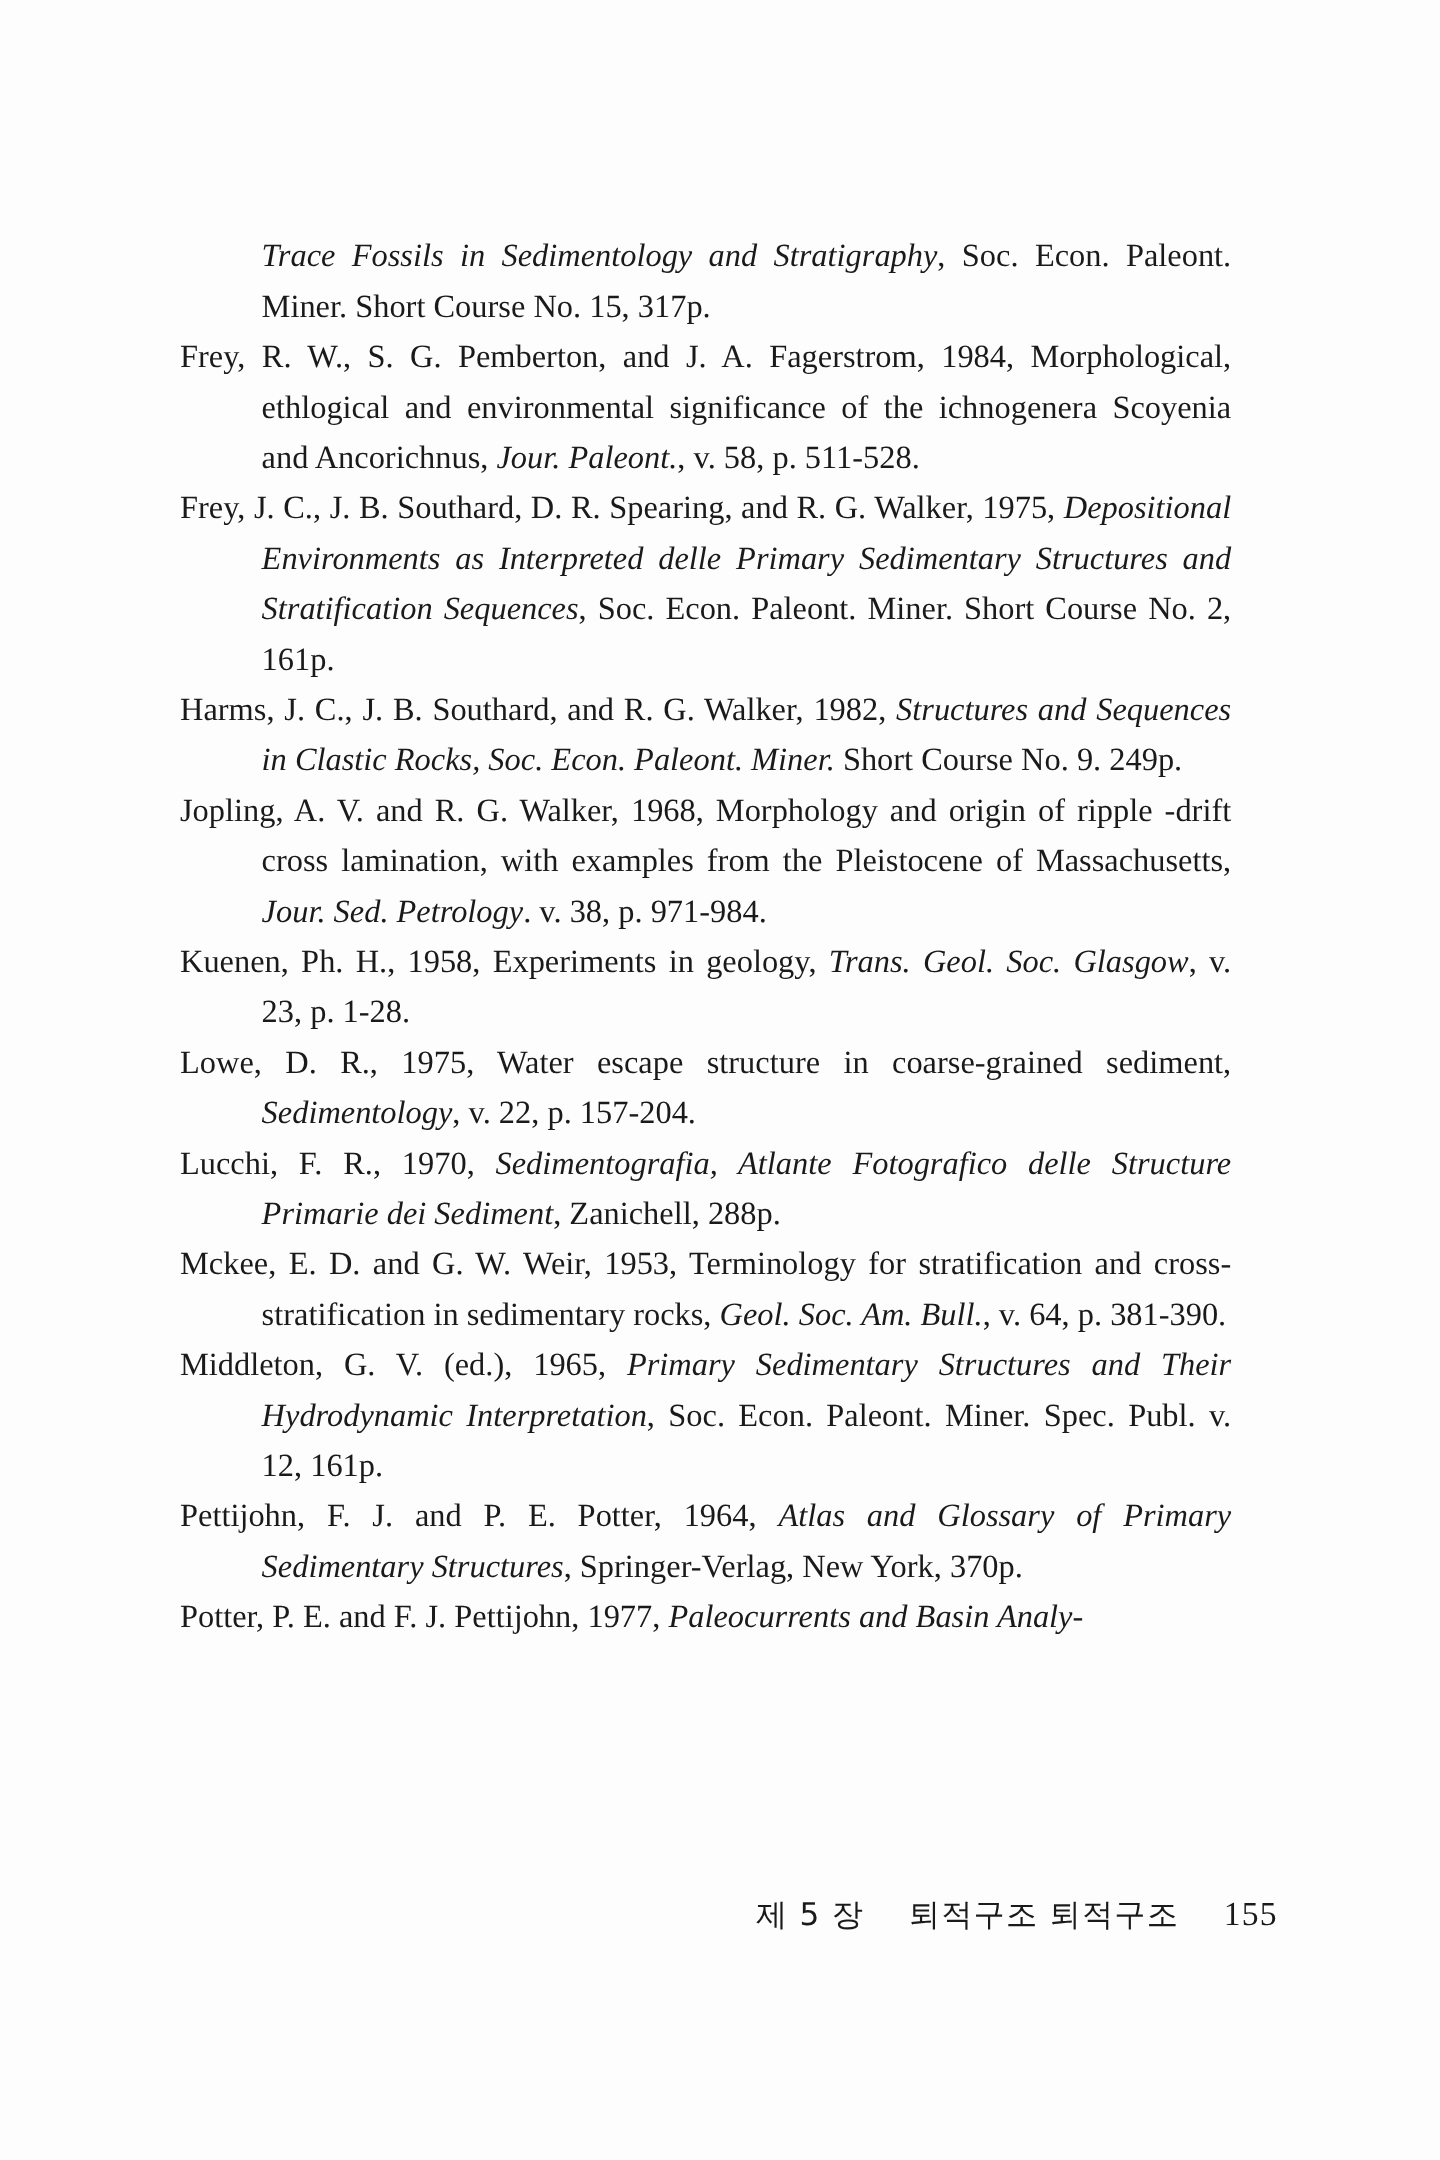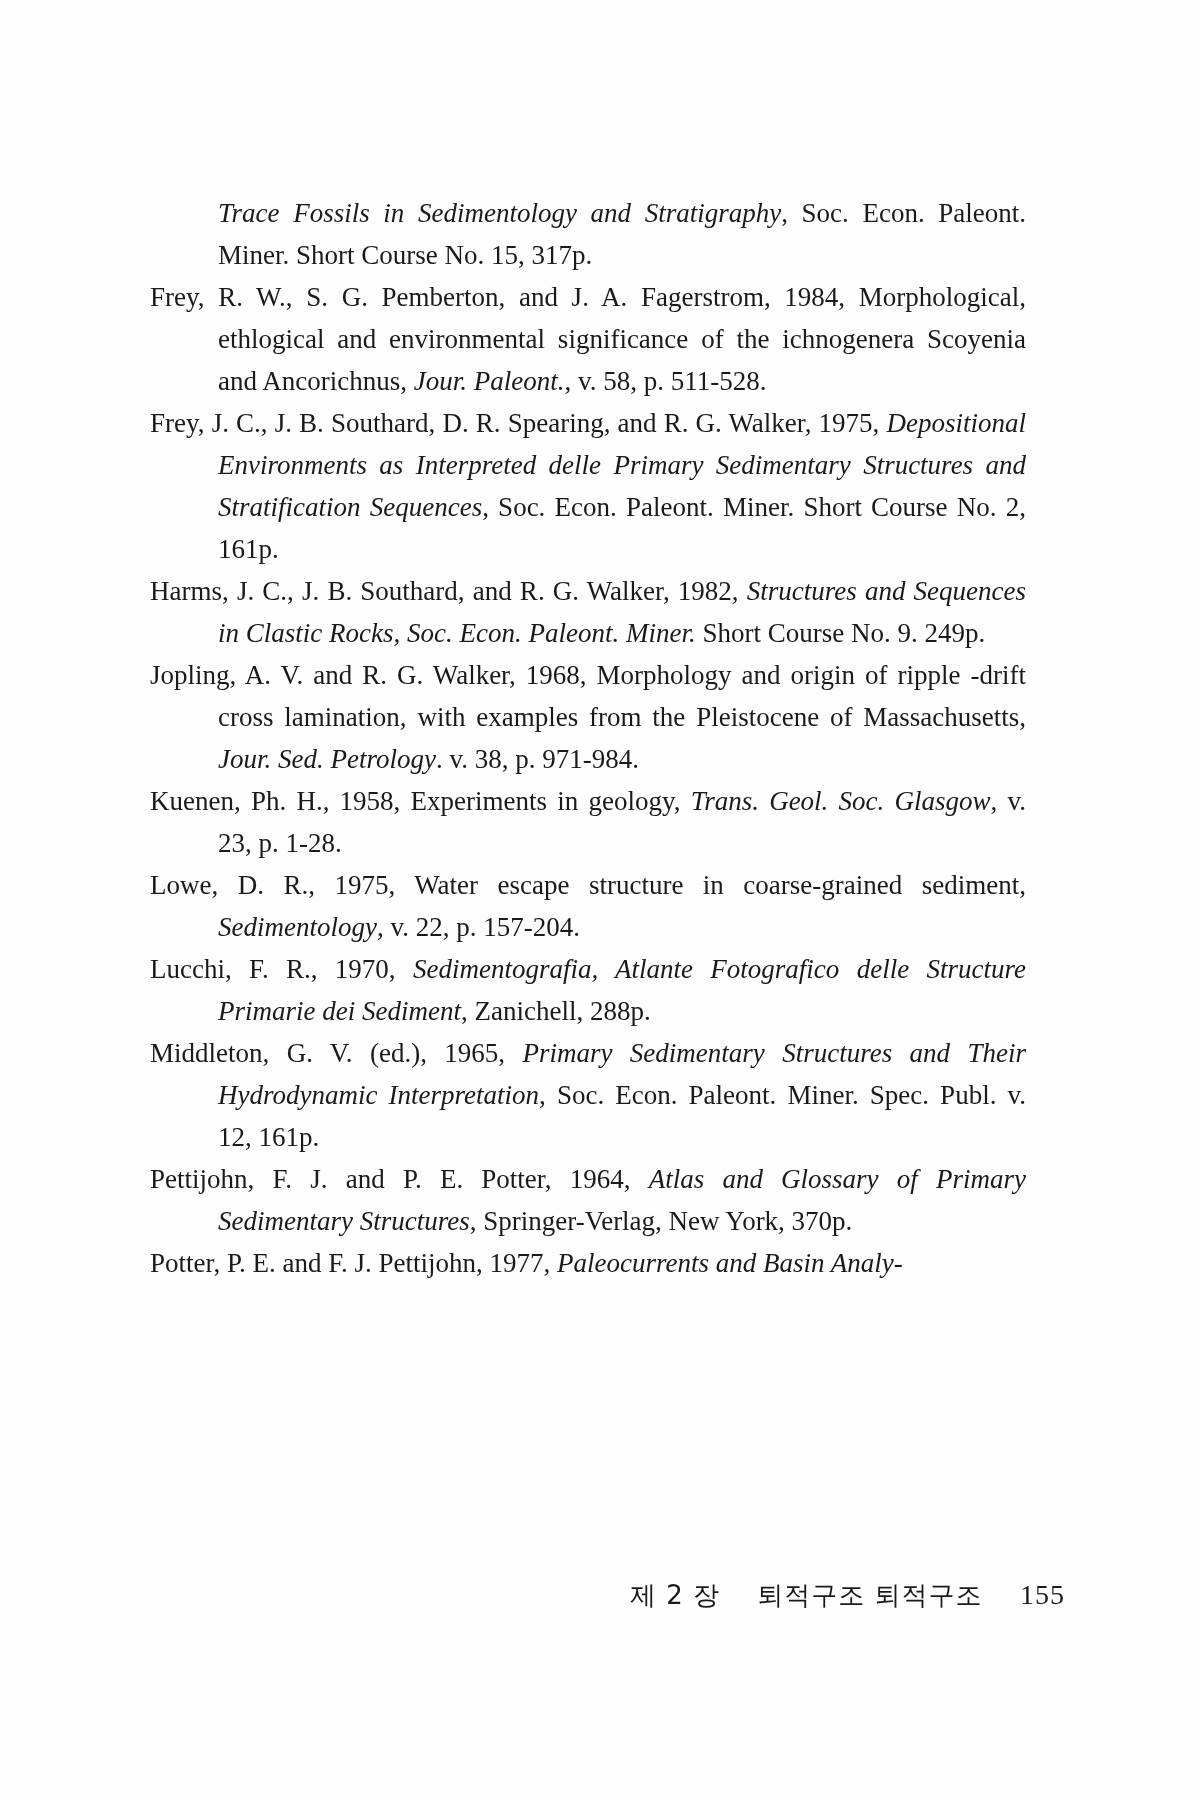--- a/index.html
+++ b/index.html
@@ -45,22 +45,23 @@
 
 <div class="page" id="ref-list">
     <p class="ref cont"><i>Trace Fossils in Sedimentology and Stratigraphy</i><span>, Soc. Econ. Paleont. Miner. Short Course No. 15, 317p.</span></p>
     <p class="ref"><span>Frey, R. W., S. G. Pemberton, and J. A. Fagerstrom, 1984, Morphological, ethlogical and environmental significance of the ichnogenera Scoyenia and Ancorichnus, </span><i>Jour. Paleont.</i><span>, v. 58, p. 511-528.</span></p>
     <p class="ref"><span>Frey, J. C., J. B. Southard, D. R. Spearing, and R. G. Walker, 1975, </span><i>Depositional Environments as Interpreted delle Primary Sedimentary Structures and Stratification Sequences</i><span>, Soc. Econ. Paleont. Miner. Short Course No. 2, 161p.</span></p>
     <p class="ref"><span>Harms, J. C., J. B. Southard, and R. G. Walker, 1982, </span><i>Structures and Sequences in Clastic Rocks, Soc. Econ. Paleont. Miner.</i><span> Short Course No. 9. 249p.</span></p>
     <p class="ref"><span>Jopling, A. V. and R. G. Walker, 1968, Morphology and origin of ripple -drift cross lamination, with examples from the Pleistocene of Massachusetts, </span><i>Jour. Sed. Petrology</i><span>. v. 38, p. 971-984.</span></p>
     <p class="ref"><span>Kuenen, Ph. H., 1958, Experiments in geology, </span><i>Trans. Geol. Soc. Glasgow</i><span>, v. 23, p. 1-28.</span></p>
     <p class="ref"><span>Lowe, D. R., 1975, Water escape structure in coarse-grained sediment, </span><i>Sedimentology</i><span>, v. 22, p. 157-204.</span></p>
     <p class="ref"><span>Lucchi, F. R., 1970, </span><i>Sedimentografia, Atlante Fotografico delle Structure Primarie dei Sediment</i><span>, Zanichell, 288p.</span></p>
+    <p class="ref"><span>Mckee, E. D. and G. W. Weir, 1953, Terminology for stratification and cross-stratification in sedimentary rocks, </span><i>Geol. Soc. Am. Bull.</i><span>, v. 64, p. 381-390.</span></p>
     <p class="ref"><span>Middleton, G. V. (ed.), 1965, </span><i>Primary Sedimentary Structures and Their Hydrodynamic Interpretation</i><span>, Soc. Econ. Paleont. Miner. Spec. Publ. v. 12, 161p.</span></p>
     <p class="ref"><span>Pettijohn, F. J. and P. E. Potter, 1964, </span><i>Atlas and Glossary of Primary Sedimentary Structures</i><span>, Springer-Verlag, New York, 370p.</span></p>
     <p class="ref"><span>Potter, P. E. and F. J. Pettijohn, 1977, </span><i>Paleocurrents and Basin Analy-</i></p>
   </div>
 
 <div class="footer">
-  <span class="chap">제 2 장</span>
+  <span class="chap">제 5 장</span>
   <span class="title">퇴적구조 퇴적구조</span>
   <span class="pg">155</span>
 </div>
 
 </body></html>

